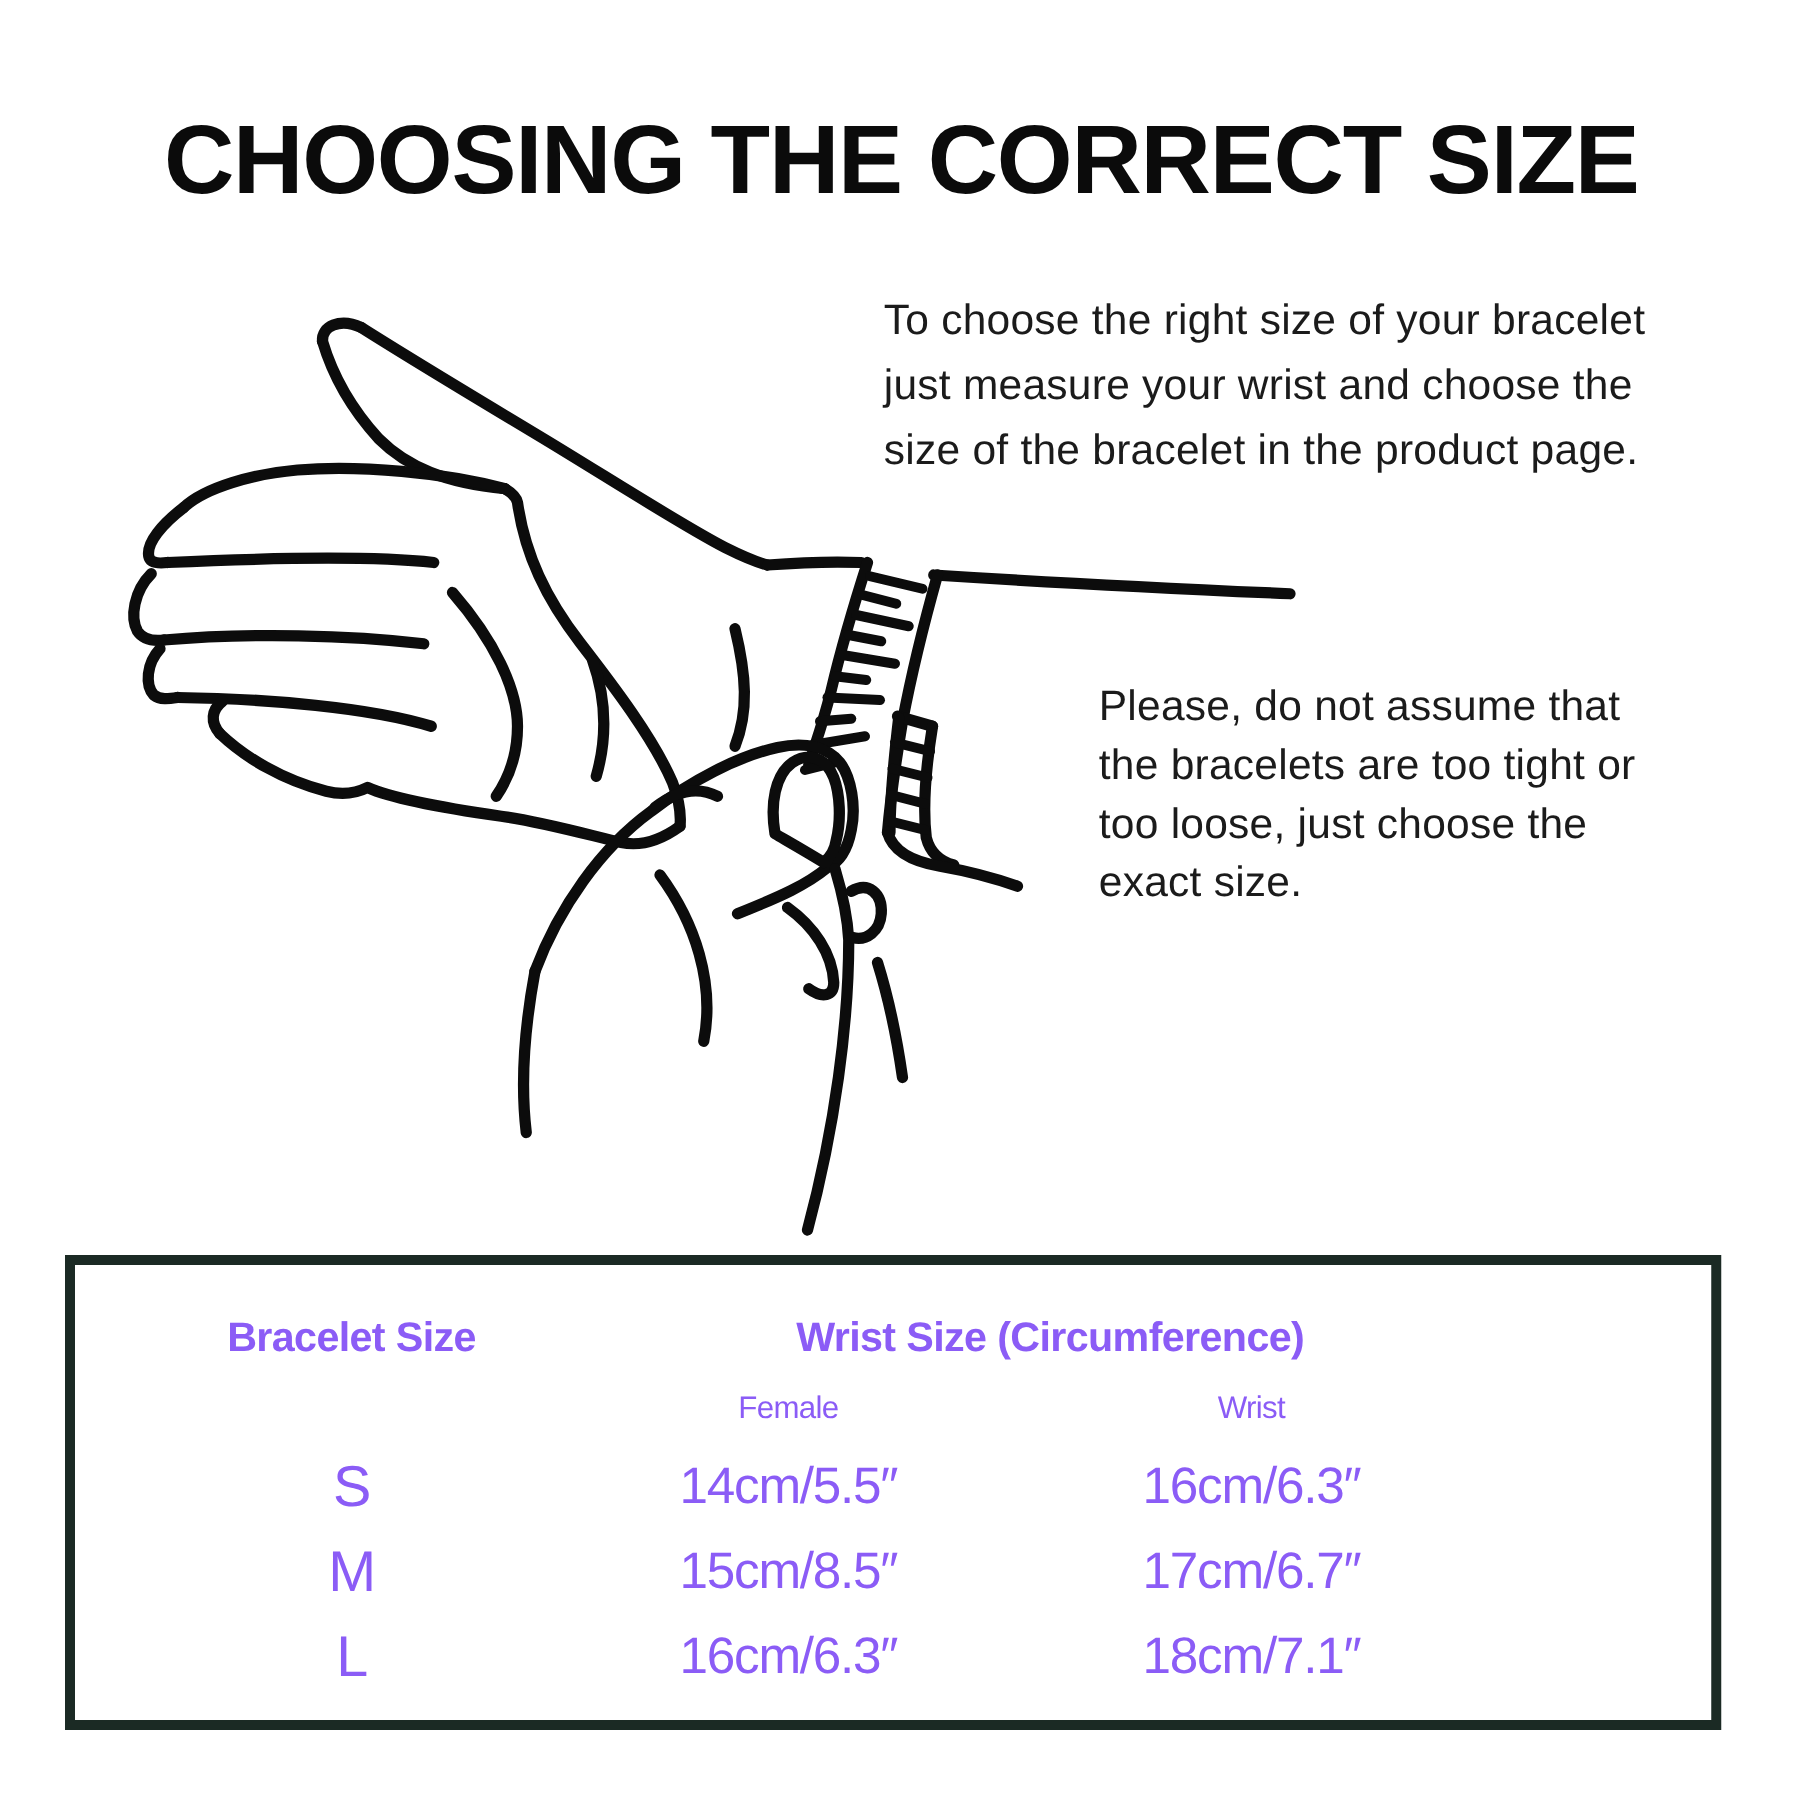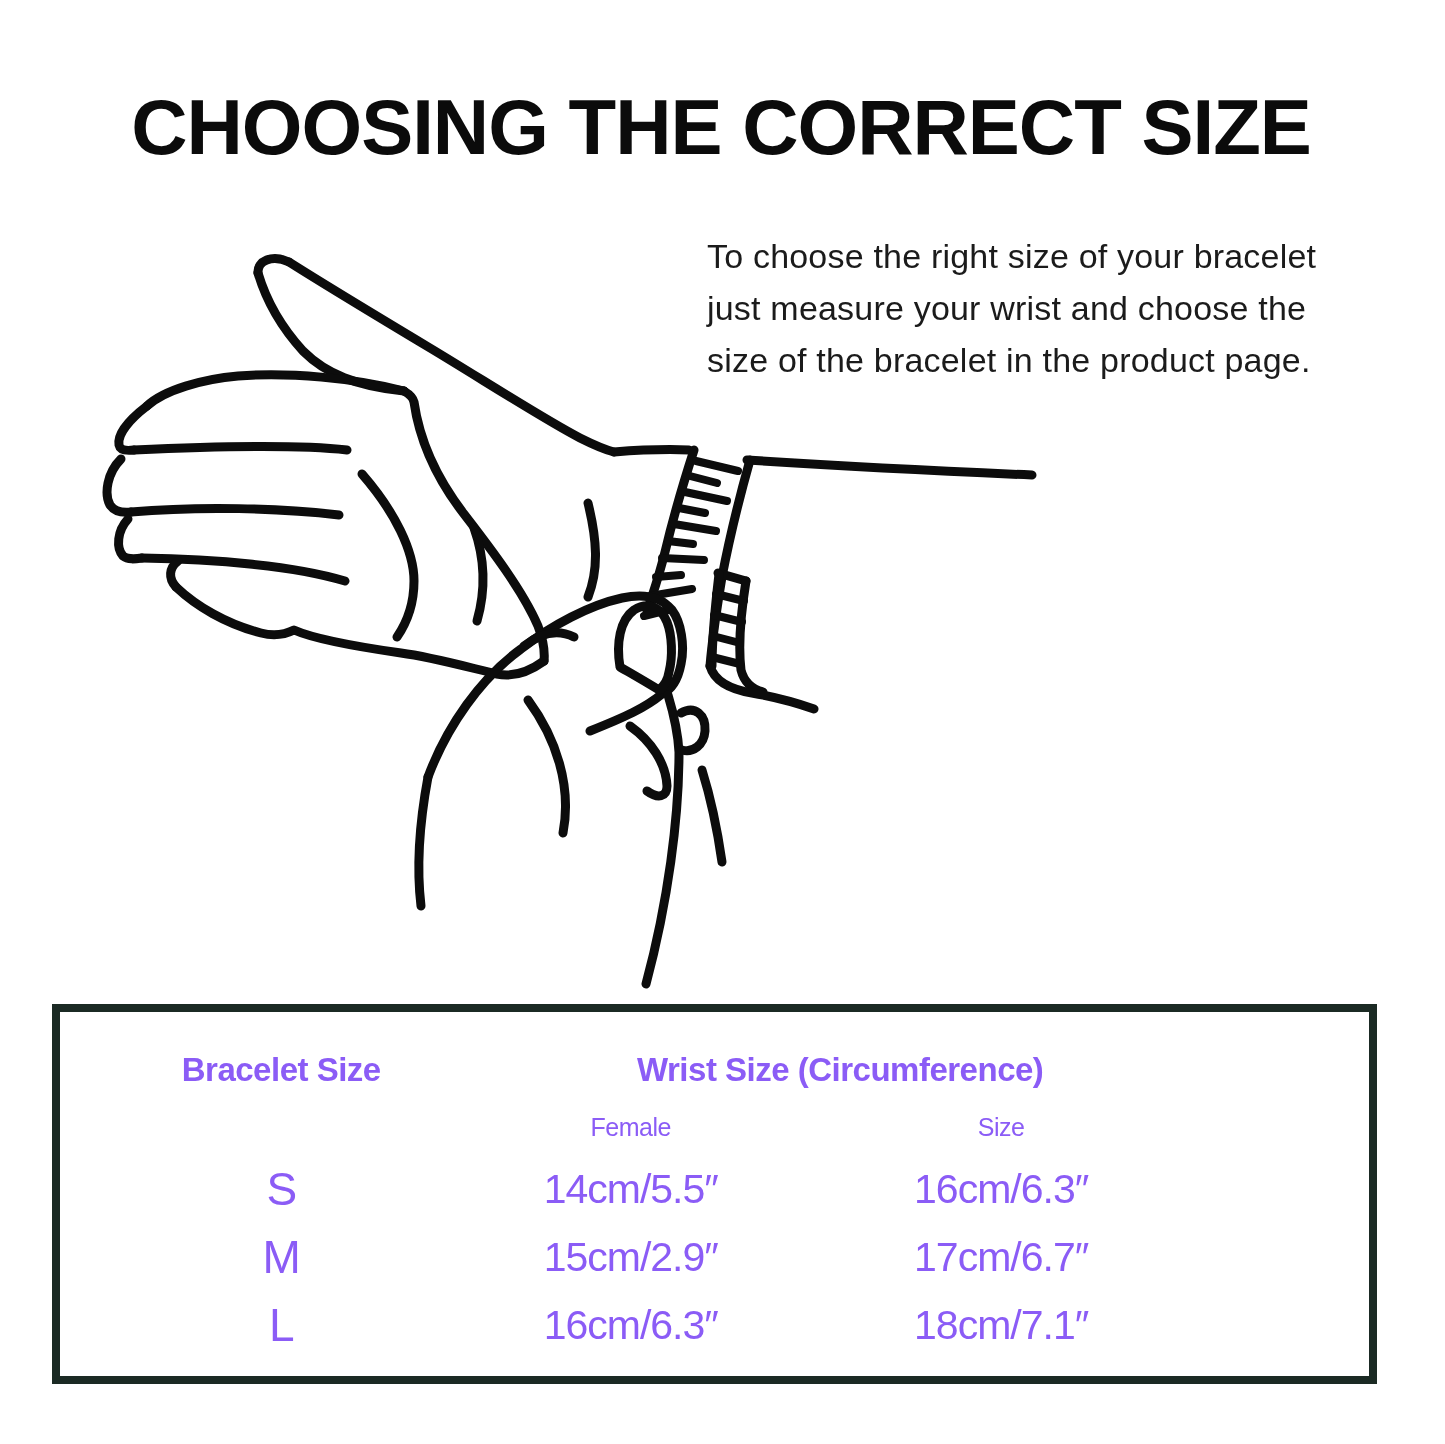--- a/index.html
+++ b/index.html
@@ -82,20 +82,26 @@
 <div class="canvas">
 
   <div class="page-title">CHOOSING THE CORRECT SIZE</div>
 
   <div class="para para-intro">
     <div class="pline">To choose the right size of your bracelet</div>
     <div class="pline">just measure your wrist and choose the</div>
     <div class="pline">size of the bracelet in the product page.</div>
   </div>
 
+  <div class="para para-note">
+    <div class="pline">Please, do not assume that</div>
+    <div class="pline">the bracelets are too tight or</div>
+    <div class="pline">too loose, just choose the</div>
+    <div class="pline">exact size.</div>
+  </div>
 
   <svg class="illu" viewBox="0 0 1445 1444" role="img" aria-label="Line drawing of an open hand with a measuring tape wrapped around the wrist, held in place by the thumb and finger of a second hand">
 
     <g>
       <path d="M258,273 C257,261 272,254 289,262"></path>
       <path d="M258,273 C266,300 282,328 303,351 C326,374 356,386 404,391"></path>
       <path d="M289,262 C330,288 380,318 430,348 C480,378 545,420 580,438 C596,446 606,450 614,452"></path>
 
       <path d="M614,452 C640,450 665,449 689,450"></path>
       <path d="M747,460 C840,466 940,471 1032,475"></path>
@@ -155,28 +161,28 @@
       <path d="M668,695 C674,715 678,733 679,752 C679,818 668,902 646,984"></path>
       <path d="M681,713 C695,705 706,715 705,731 C704,745 693,753 682,750"></path>
       <path d="M702,770 C712,802 718,834 722,862"></path>
     </g>
   </svg>
 
   <div class="size-table">
     <div class="cell th c-bracelet r-head">Bracelet Size</div>
     <div class="cell th c-wrist r-head">Wrist Size (Circumference)</div>
     <div class="cell sub c-female r-sub">Female</div>
-    <div class="cell sub c-male r-sub">Size</div>
+    <div class="cell sub c-male r-sub">Wrist</div>
 
     <div class="cell sizeletter c-bracelet r-0">S</div>
     <div class="cell val c-female r-0">14cm/5.5″</div>
     <div class="cell val c-male r-0">16cm/6.3″</div>
 
     <div class="cell sizeletter c-bracelet r-1">M</div>
-    <div class="cell val c-female r-1">15cm/2.9″</div>
+    <div class="cell val c-female r-1">15cm/8.5″</div>
     <div class="cell val c-male r-1">17cm/6.7″</div>
 
     <div class="cell sizeletter c-bracelet r-2">L</div>
     <div class="cell val c-female r-2">16cm/6.3″</div>
     <div class="cell val c-male r-2">18cm/7.1″</div>
   </div>
 
 </div>
 
 </body></html>

